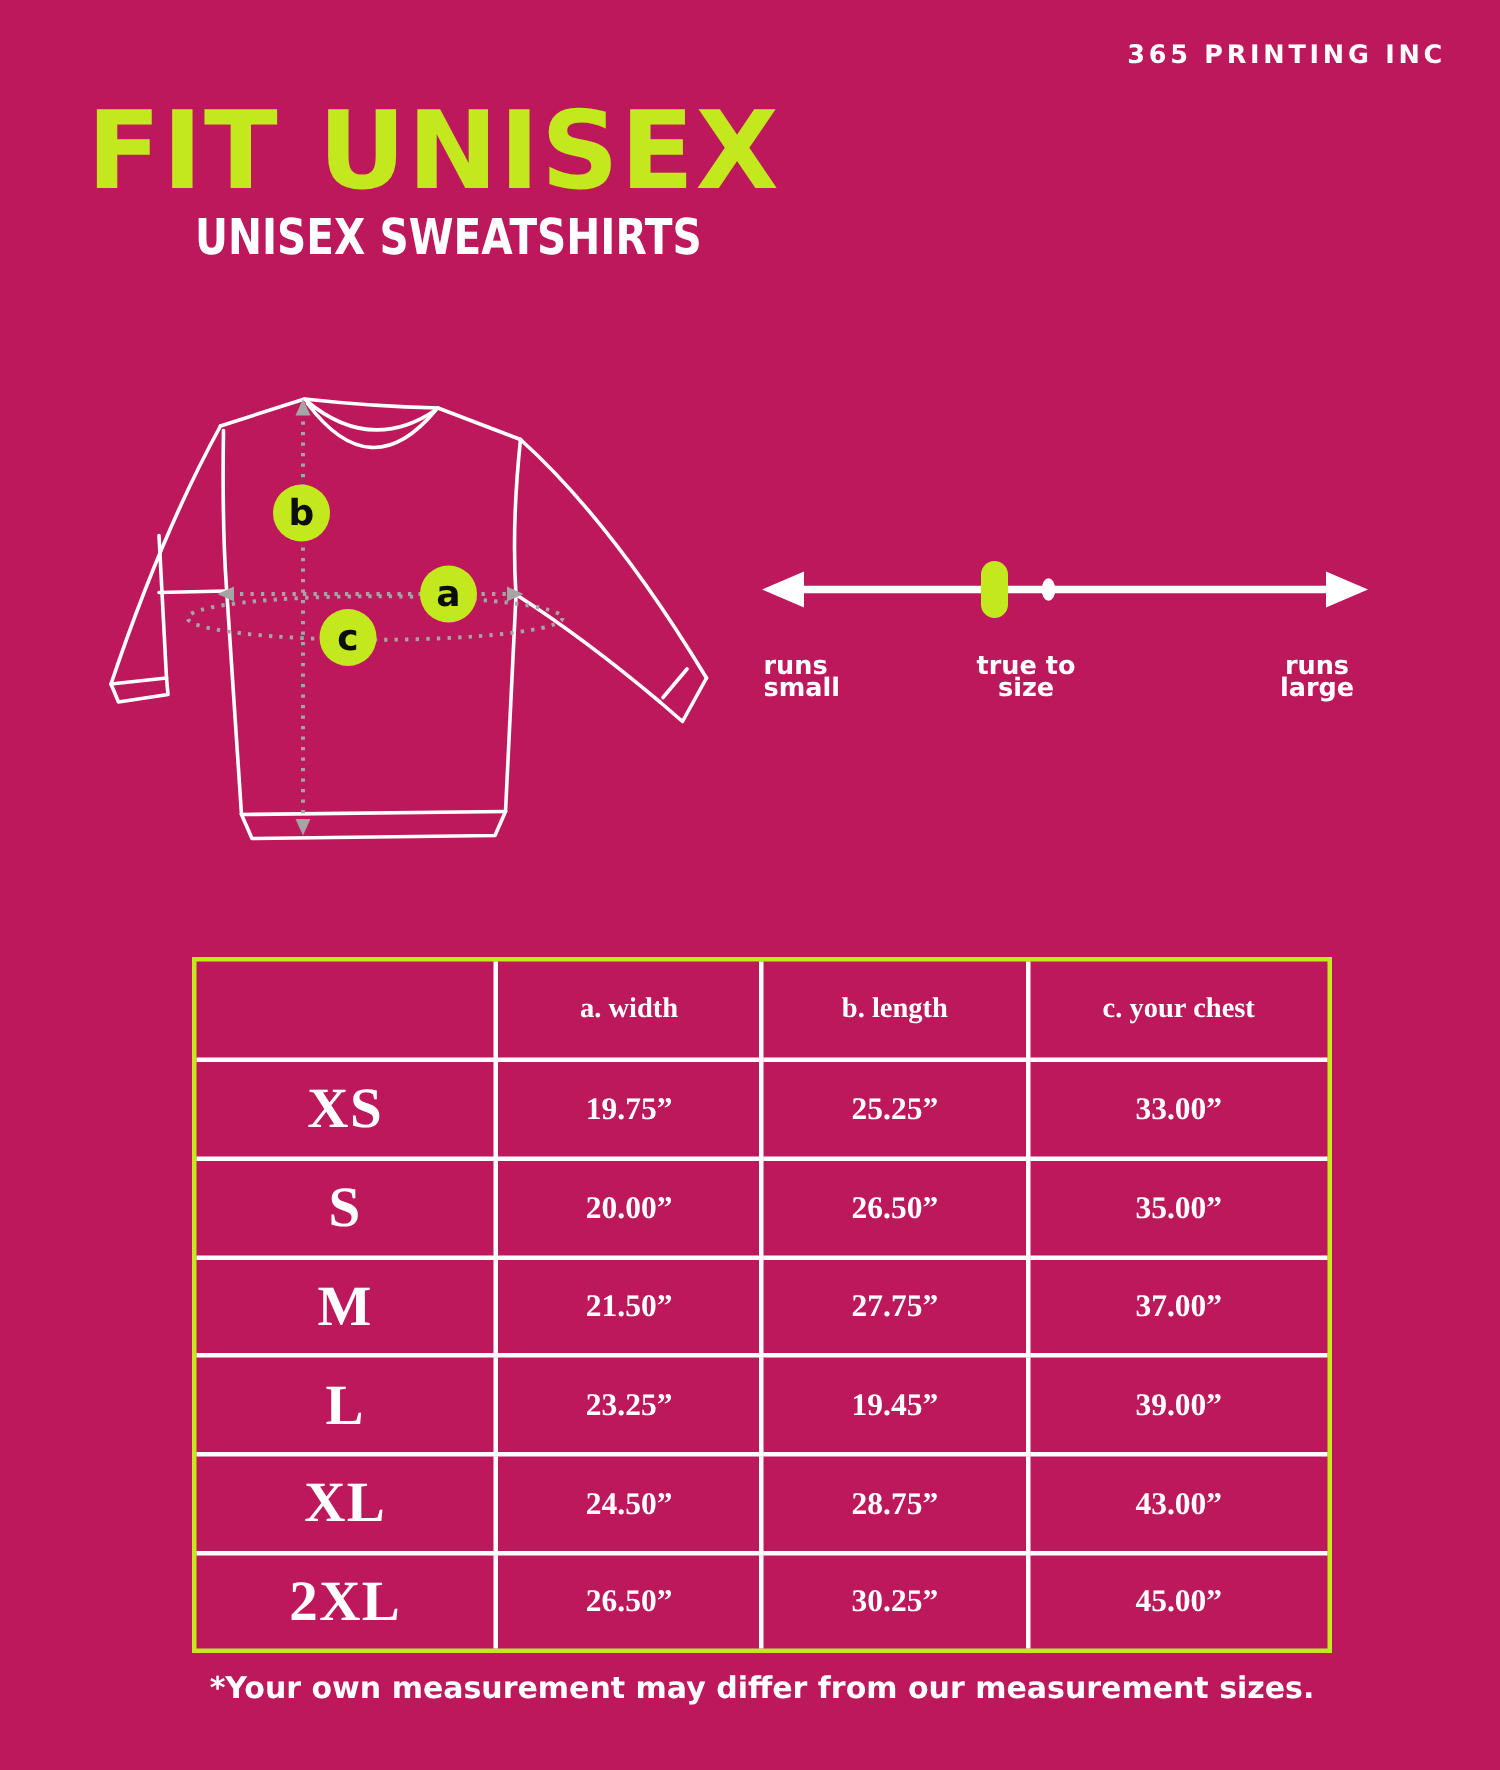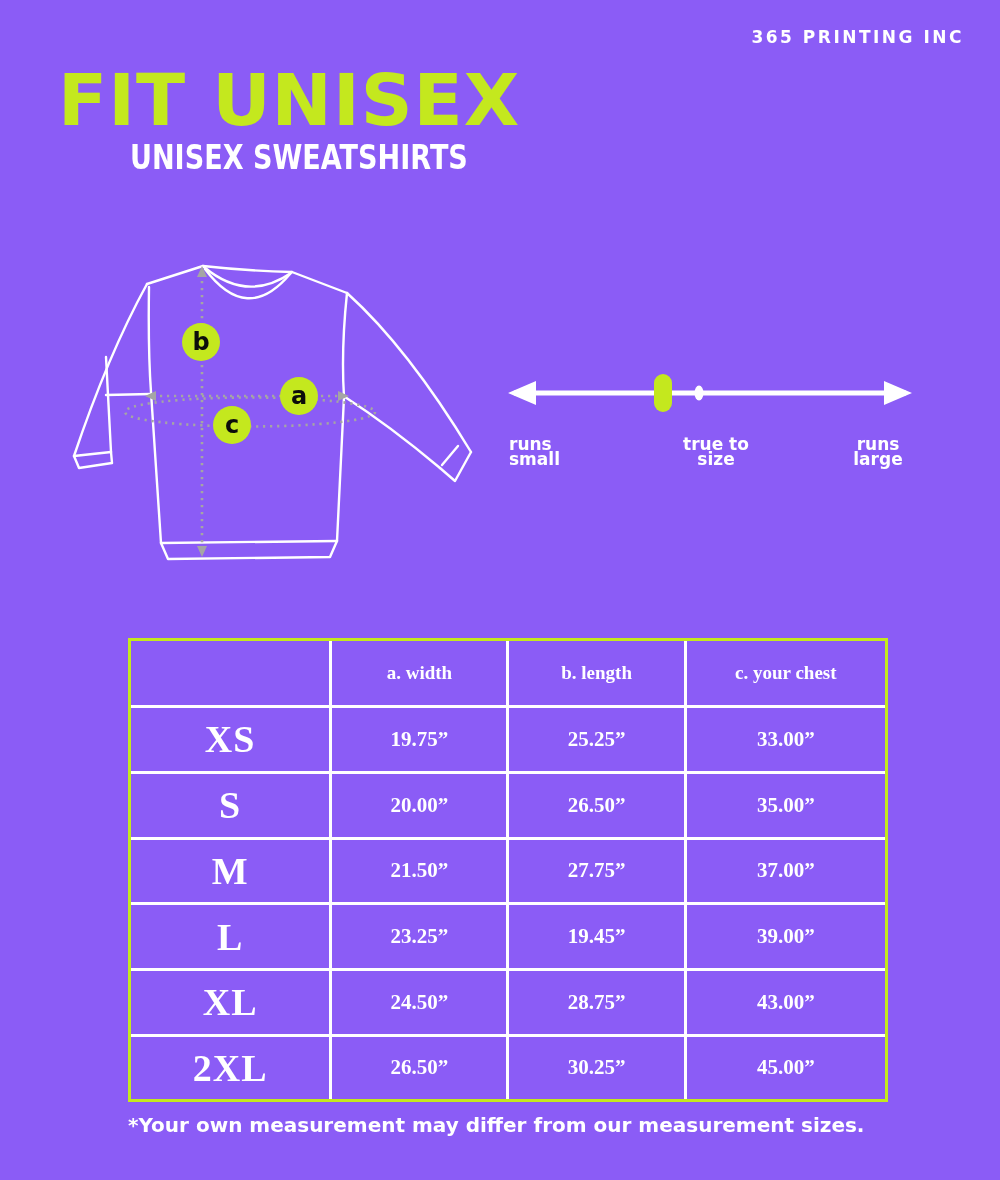--- a/index.html
+++ b/index.html
@@ -1,18 +1,18 @@
 <!DOCTYPE html>
 <html><head>
 <meta charset="utf-8">
 <style>
   html,body { margin:0; padding:0; background:#000; }
   #stage {
     position:relative; width:1000px; height:1180px;
-    background:#8b5cf6; overflow:hidden;
+    background:#be185d; overflow:hidden;
     font-family:"DejaVu Sans", sans-serif; color:#fff;
   }
   .abs { position:absolute; }
 
   #brand {
     top:27px; right:36px;
     font-size:17px; font-weight:bold; letter-spacing:2.5px;
     color:#fff; white-space:nowrap;
   }
   #title {
@@ -28,21 +28,21 @@
   }
 
   #sweatshirt-svg { left:30px; top:240px; }
   #scale-svg { left:500px; top:360px; }
 
   .scale-label {
     top:437px; font-size:17px; line-height:15px; font-weight:bold;
     color:#fff; text-align:center; white-space:pre-line;
   }
   #scale-label-small { left:509px; width:60px; text-align:left; }
-  #scale-label-true  { left:656px; width:120px; }
+  #scale-label-true  { left:624px; width:120px; }
   #scale-label-large { left:818px; width:120px; }
 
   #size-table-wrap {
     left:128px; top:638px; width:760px; height:464px;
     border:3px solid #c4e81e; box-sizing:border-box;font-family:Liberation Serif, serif;
   }
   #size-table {
     width:100%; height:100%;
     border-collapse:collapse; table-layout:fixed;
   }
@@ -54,21 +54,21 @@
   #size-table tr > *:last-child  { border-right:none; }
   #size-table thead th { border-top:none; height:64px; font-size:19px; font-weight:bold; }
   #size-table tbody tr:last-child td { border-bottom:none;margin-top:19px; }
   #size-table col.c-size  { width:26.5%; }
   #size-table col.c-mid   { width:23.5%; }
   .size-cell  { font-size:38px; font-weight:bold; letter-spacing:1px; }
   .value-cell { font-size:21px; font-weight:bold; }
 
   #footnote {
     left:128px; top:1113px; width:760px;
-    font-size:20px; font-weight:bold; color:#fff;
+    font-size:20px; font-weight:bold; text-align:center; color:#fff;
     white-space:nowrap;
   }
 
   .marker-letter {
     font-family:"DejaVu Sans", sans-serif;
     font-size:24px; font-weight:bold;
     fill:#0d0d0b; text-anchor:middle;
   }
 </style>
 </head>

